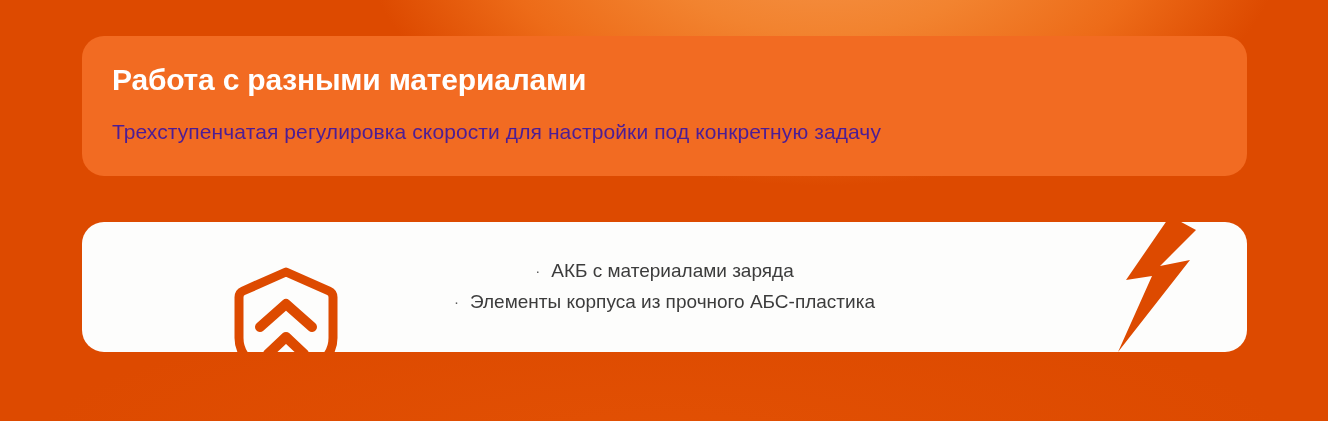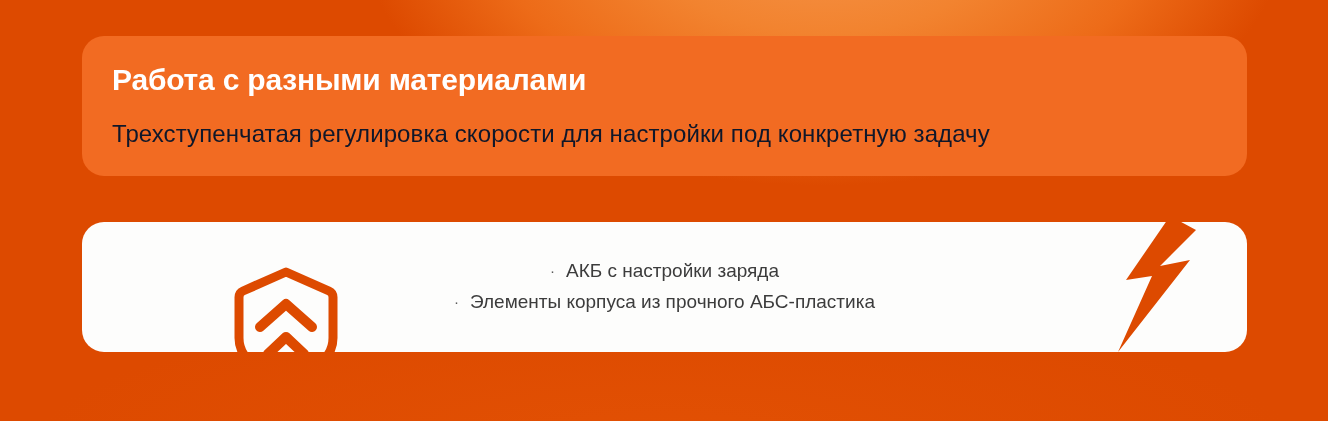--- a/index.html
+++ b/index.html
@@ -62,22 +62,22 @@
     margin: 0;
     color: #ffffff;
     font-size: 30px;
     font-weight: 700;
     letter-spacing: -0.2px;
     line-height: 1.2;
   }
   .headline-subtitle {
     margin: 0;
     padding-top: 21px;
-    color: #0f172a;
-    font-size: 24px;
+    color: #4c1d95;
+    font-size: 21px;
     font-weight: 400;
     line-height: 1.25;
     letter-spacing: 0.1px;
   }
 
   
   .features-card {
     position: absolute;
     left: 82px;
     top: 222px;
@@ -161,21 +161,21 @@
                  C18 104 5 92 5 74 L5 33.3
                  C5 30.6 6.5 28.1 9 27 Z" fill="none" stroke="#dd4a00" stroke-width="9" stroke-linejoin="round" stroke-linecap="round"></path>
         <path d="M26 63 L52 40 L78 63" fill="none" stroke="#dd4a00" stroke-width="10" stroke-linejoin="round" stroke-linecap="round"></path>
         <path d="M34 90 L52 73 L70 90" fill="none" stroke="#dd4a00" stroke-width="10" stroke-linejoin="round" stroke-linecap="round"></path>
       </svg>
     </span>
 
     <ul class="features-list">
       <li class="feature-item">
         <span class="feature-bullet">·</span>
-        <span>АКБ с настройки заряда</span>
+        <span>АКБ с материалами заряда</span>
       </li>
       <li class="feature-item">
         <span class="feature-bullet">·</span>
         <span>Элементы корпуса из прочного АБС-пластика</span>
       </li>
     </ul>
 
     <span class="bolt-icon">
       <svg viewBox="0 0 96 140" width="96" height="140" aria-hidden="true">
         <path d="M62 2 L18 66 L44 62 L10 138 L82 46 L52 52 L88 16 Z" fill="#dd4a00"></path>

